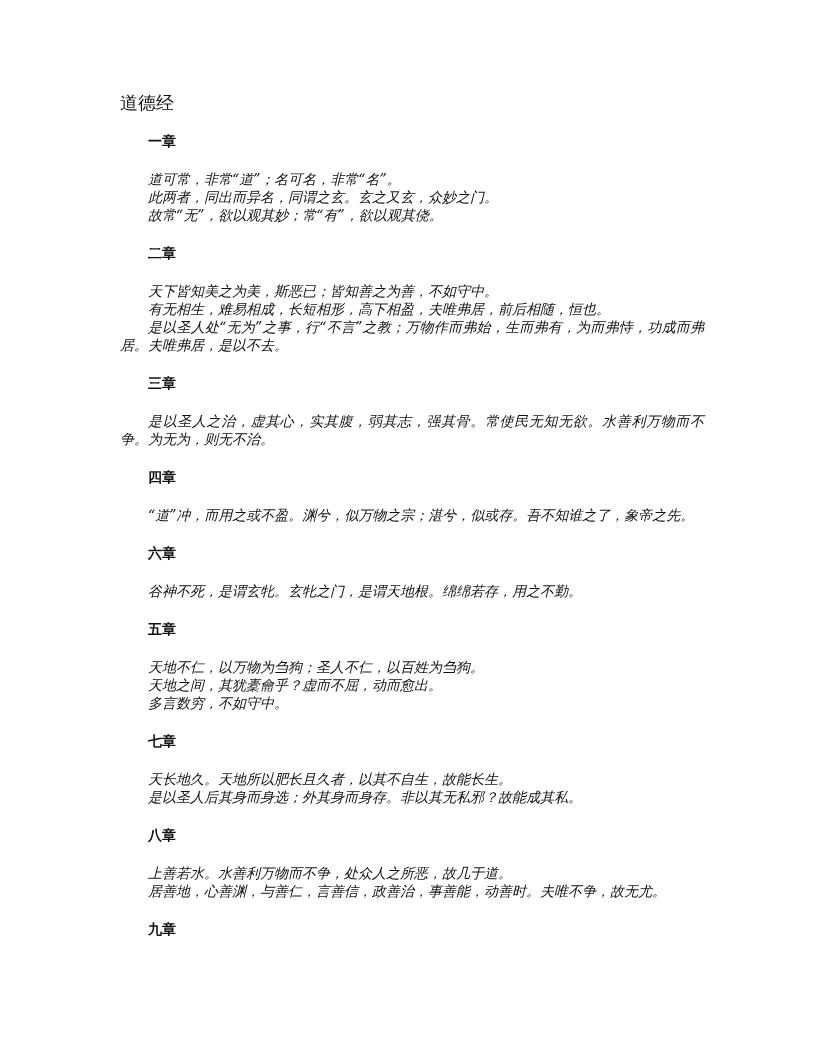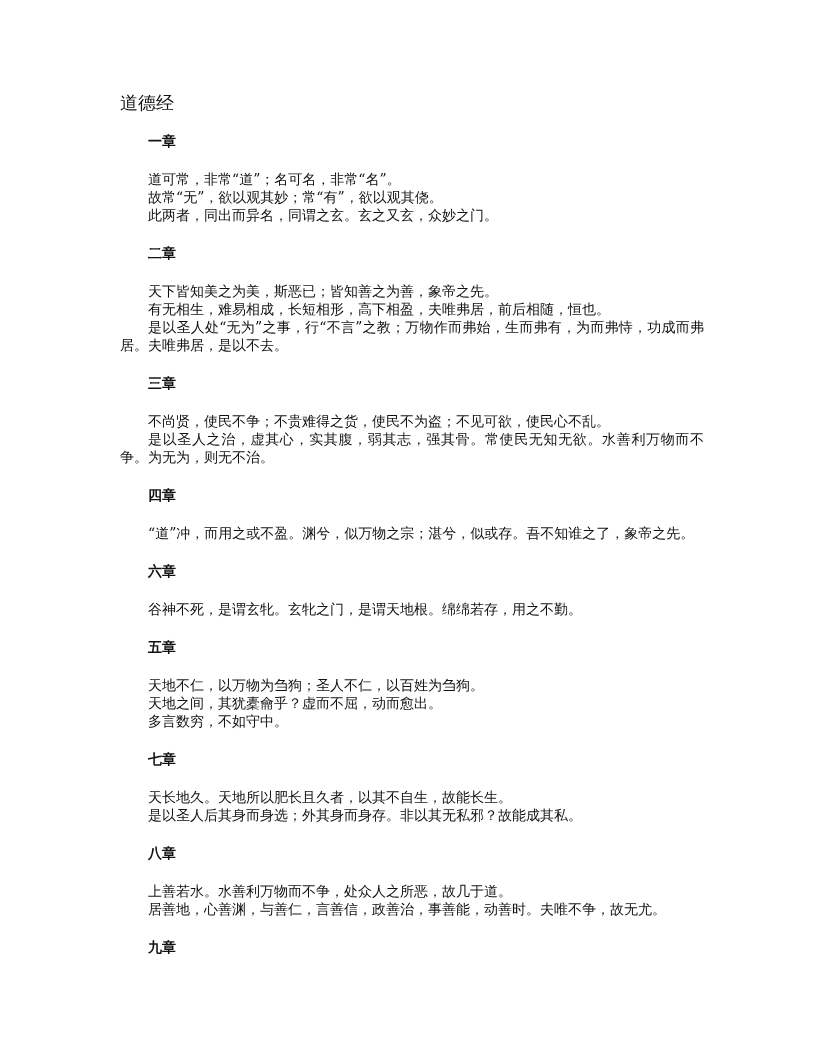--- a/index.html
+++ b/index.html
@@ -4,50 +4,49 @@
 <style>
   html, body { margin: 0; padding: 0; background: #ffffff; }
   body { width: 816px; height: 1056px; overflow: hidden; position: relative;
          font-family: "DejaVu Serif", "Liberation Serif", serif; color: #111111; }
   .page { position: absolute; left: 120px; top: 94px; width: 584px;
           font-size: 14px; line-height: 18px; }
   .doc-title { margin: 0 0 20px 0; font-size: 18px; font-weight: normal; height: 18px; }
   .chapter { margin: 0; }
   .chapter-heading { text-indent: 28px; margin: 0 0 20px 0; font-size: 14px; font-weight: bold; height: 18px; }
   .para { text-indent: 28px; margin: 0; text-align: justify; }
-  .chapter-body { margin-bottom: 20px; }
+  .chapter-body { margin-bottom: 20px; font-style: italic; }
 </style>
 </head>
 <body>
 
 <div class="page">
   <div class="doc-title">道德经</div>
 
   <div class="chapter">
     <div class="chapter-heading">一章</div>
     <div class="chapter-body">
       <p class="para">道可常，非常“道”；名可名，非常“名”。</p>
+      <p class="para">此两者，同出而异名，同谓之玄。玄之又玄，众妙之门。</p>
       <p class="para">故常“无”，欲以观其妙；常“有”，欲以观其侥。</p>
-      <p class="para">此两者，同出而异名，同谓之玄。玄之又玄，众妙之门。</p>
     </div>
   </div>
 
   <div class="chapter">
     <div class="chapter-heading">二章</div>
     <div class="chapter-body">
-      <p class="para">天下皆知美之为美，斯恶已；皆知善之为善，象帝之先。</p>
+      <p class="para">天下皆知美之为美，斯恶已；皆知善之为善，不如守中。</p>
       <p class="para">有无相生，难易相成，长短相形，高下相盈，夫唯弗居，前后相随，恒也。</p>
       <p class="para">是以圣人处“无为”之事，行“不言”之教；万物作而弗始，生而弗有，为而弗恃，功成而弗居。夫唯弗居，是以不去。</p>
     </div>
   </div>
 
   <div class="chapter">
     <div class="chapter-heading">三章</div>
     <div class="chapter-body">
-      <p class="para">不尚贤，使民不争；不贵难得之货，使民不为盗；不见可欲，使民心不乱。</p>
       <p class="para">是以圣人之治，虚其心，实其腹，弱其志，强其骨。常使民无知无欲。水善利万物而不争。为无为，则无不治。</p>
     </div>
   </div>
 
   <div class="chapter">
     <div class="chapter-heading">四章</div>
     <div class="chapter-body">
       <p class="para">“道”冲，而用之或不盈。渊兮，似万物之宗；湛兮，似或存。吾不知谁之了，象帝之先。</p>
     </div>
   </div>

